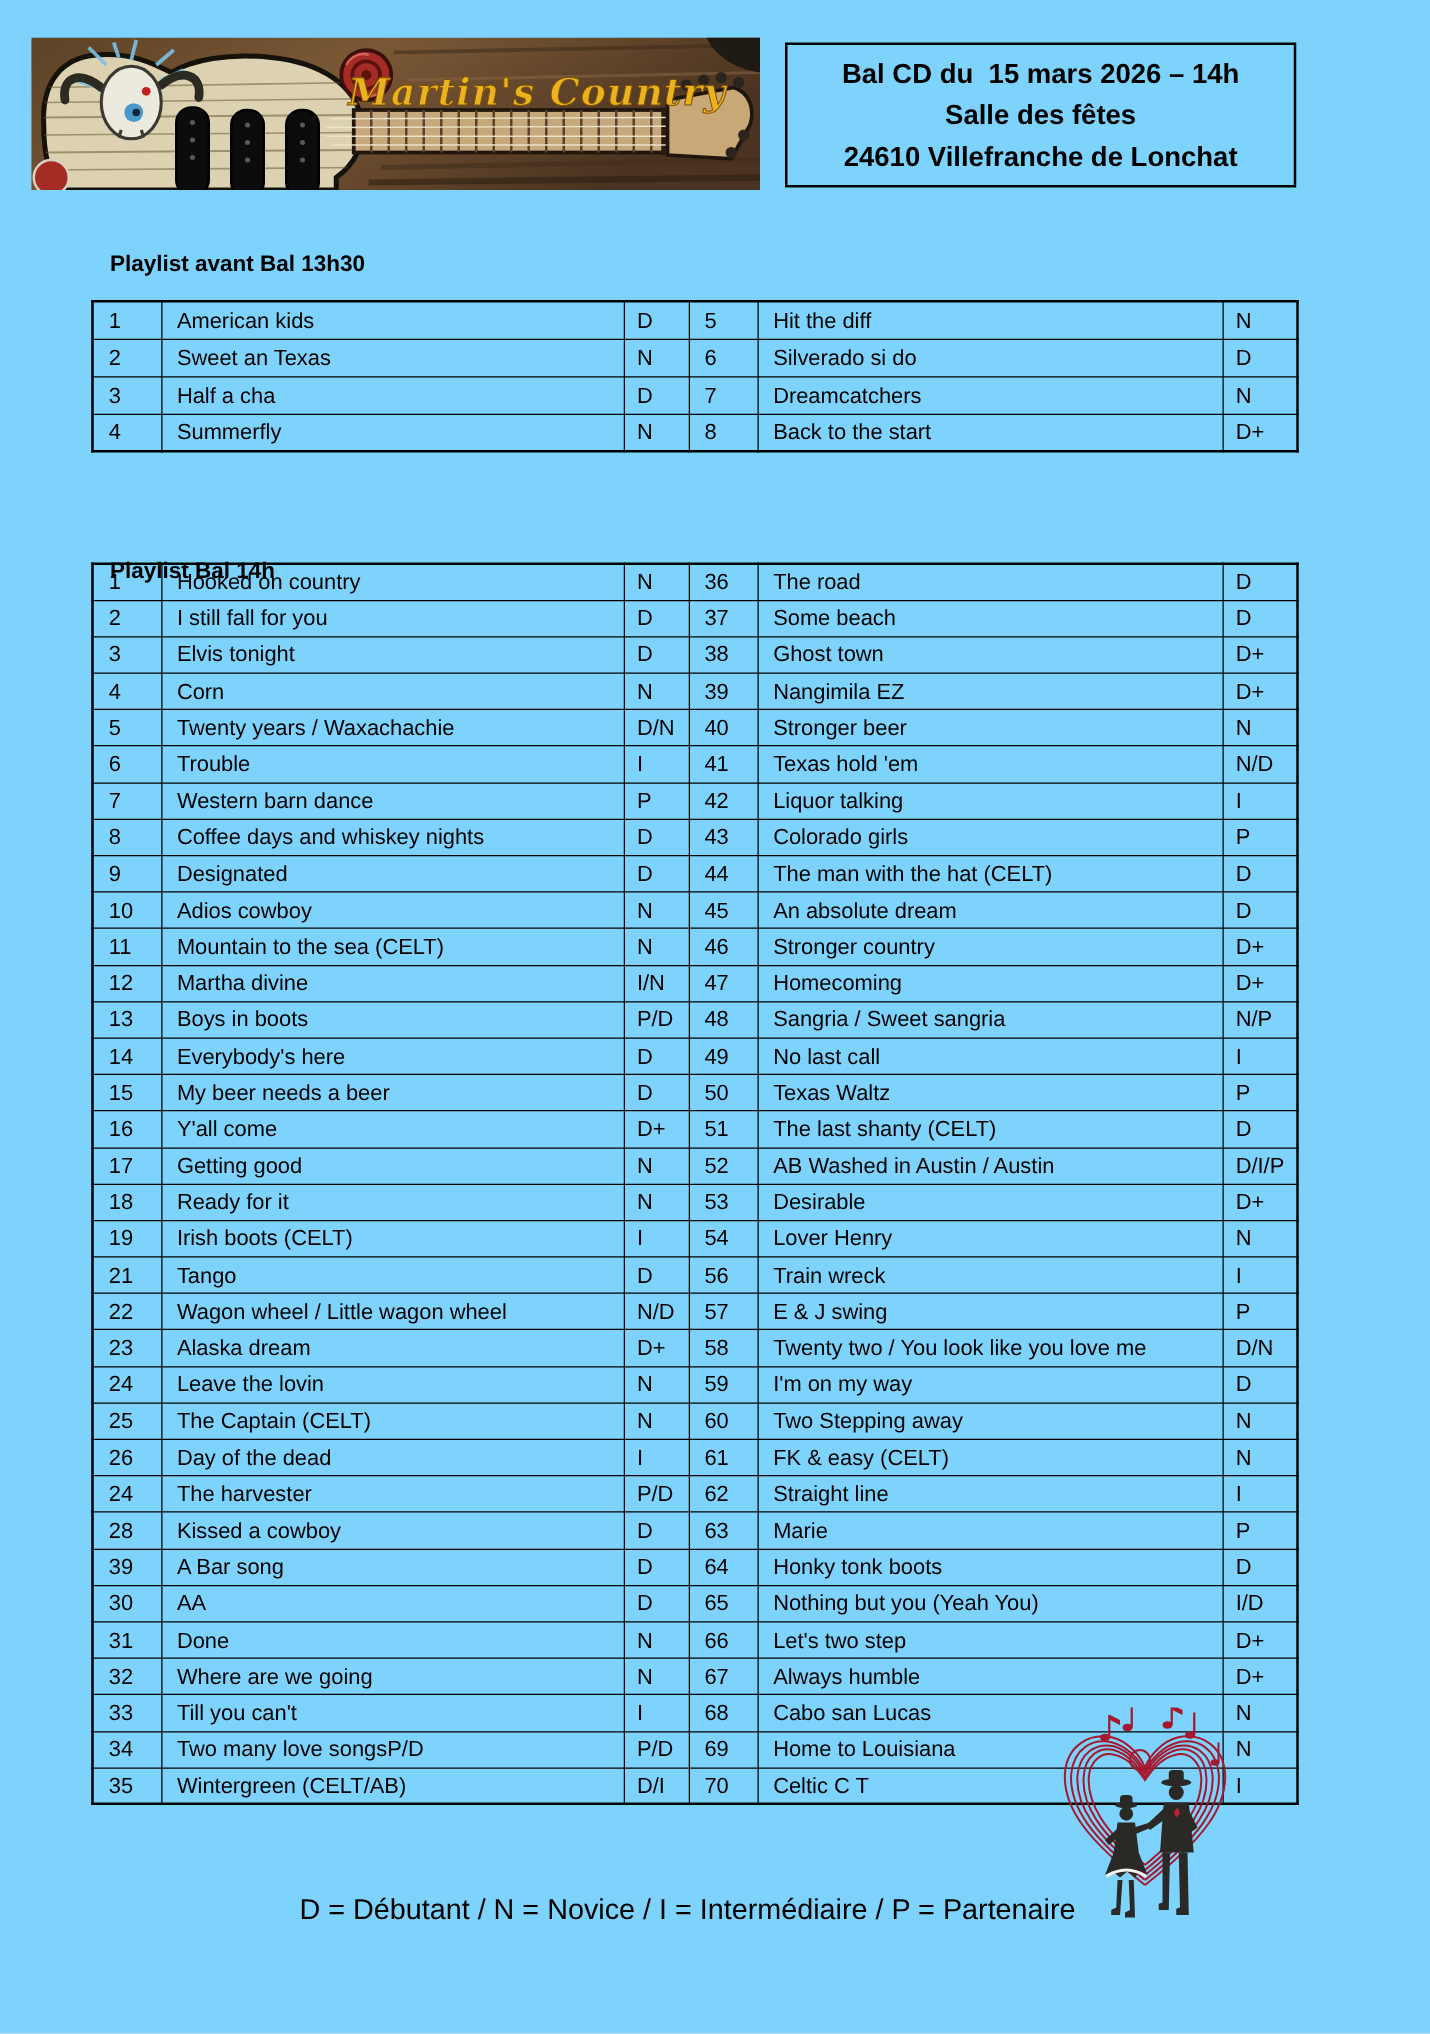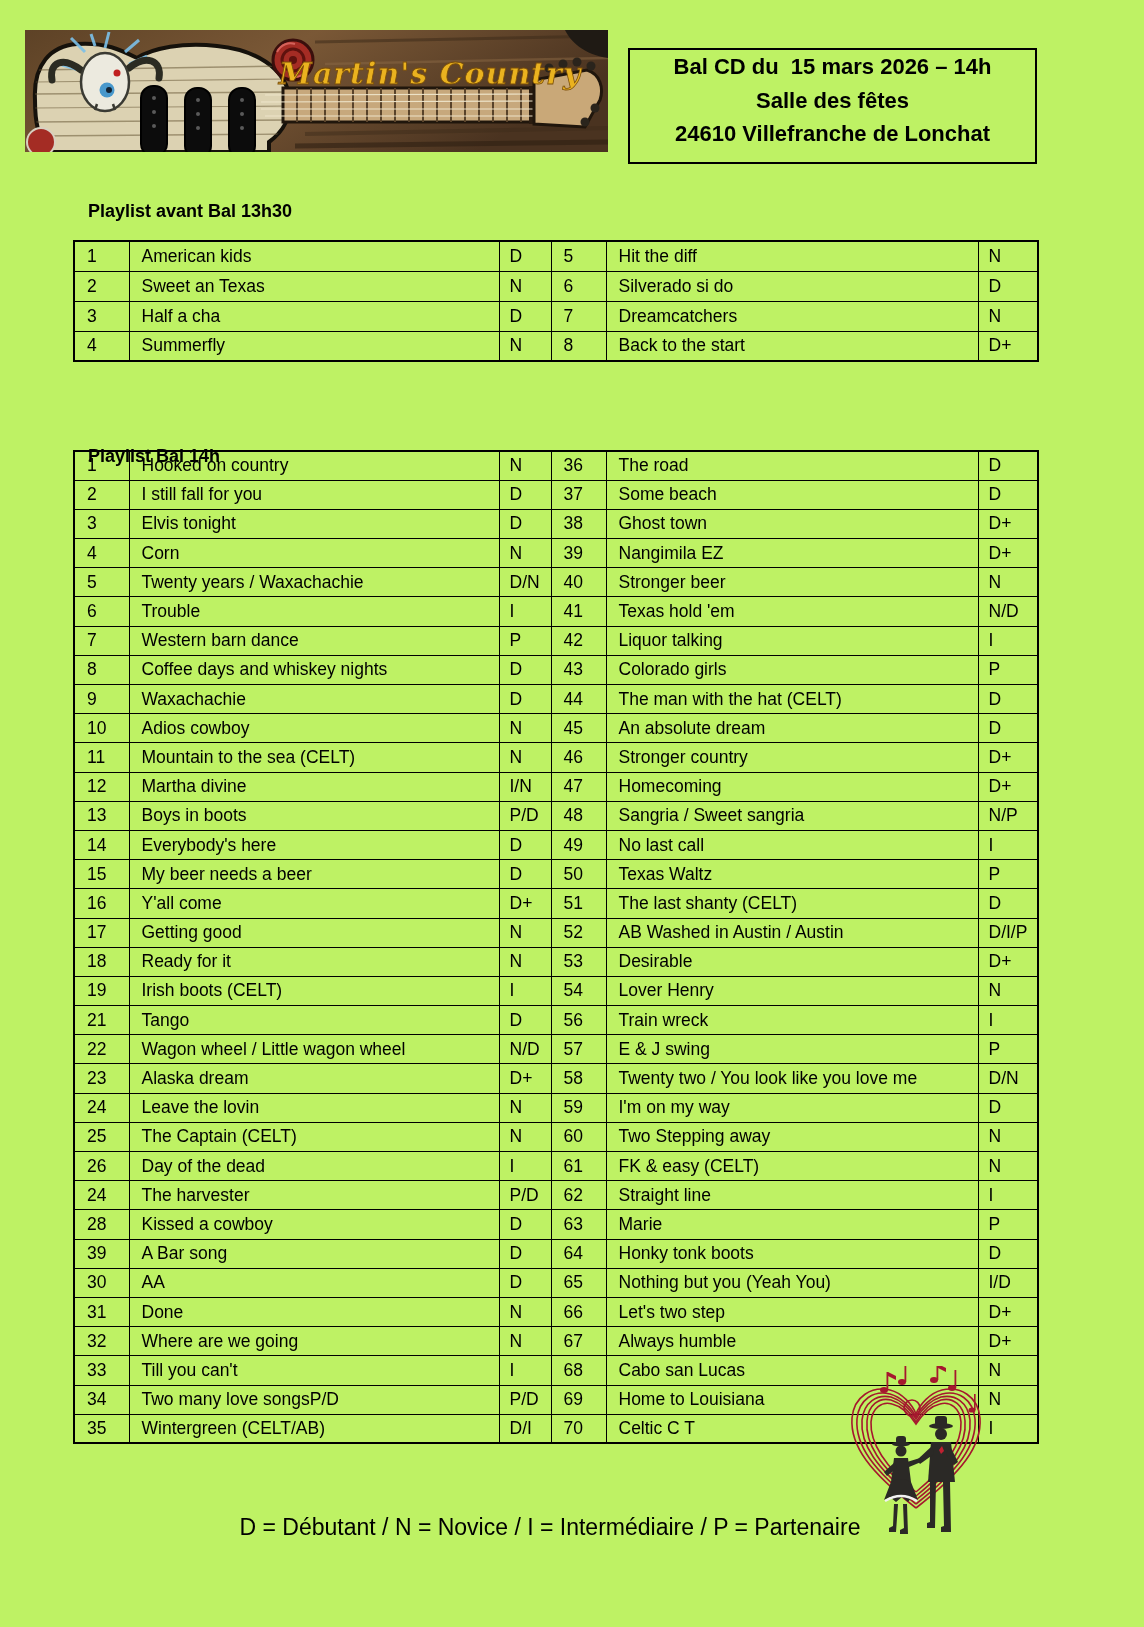--- a/index.html
+++ b/index.html
@@ -1,32 +1,32 @@
 <!DOCTYPE html>
 <html><head>
 <meta charset="utf-8">
 <style>
   html,body{margin:0;padding:0;background:#ffffff;}
   .page{
     position:relative;
     width:1144px;height:1627px;
-    background:#bef264;
+    background:#7dd3fc;
     font-family:"Liberation Sans",sans-serif;
     color:#000;
     overflow:hidden;
   }
   
   .banner{
     position:absolute;left:25px;top:30px;width:583px;height:122px;
     display:block;
   }
   .event-box{
-    position:absolute;left:628px;top:48px;width:409px;height:116px;
+    position:absolute;left:628px;top:34px;width:409px;height:116px;
     border:2px solid #000;box-sizing:border-box;
-    display:flex;flex-direction:column;justify-content:flex-start;
+    display:flex;flex-direction:column;justify-content:center;
     text-align:center;font-weight:bold;font-size:22px;line-height:33.5px;
     white-space:pre;
   }
   
   .section-title{
     position:absolute;left:88px;
     font-weight:bold;font-size:18px;white-space:nowrap;
   }
   #title1{top:201px;}
   #title2{top:408px;margin-top:38px;}
@@ -299,21 +299,21 @@
         <tr>
           <td>8</td>
           <td>Coffee days and whiskey nights</td>
           <td class="lvl">D</td>
           <td>43</td>
           <td>Colorado girls</td>
           <td class="lvl">P</td>
         </tr>
         <tr>
           <td>9</td>
-          <td>Waxachachie</td>
+          <td>Designated</td>
           <td class="lvl">D</td>
           <td>44</td>
           <td>The man with the hat (CELT)</td>
           <td class="lvl">D</td>
         </tr>
         <tr>
           <td>10</td>
           <td>Adios cowboy</td>
           <td class="lvl">N</td>
           <td>45</td>

